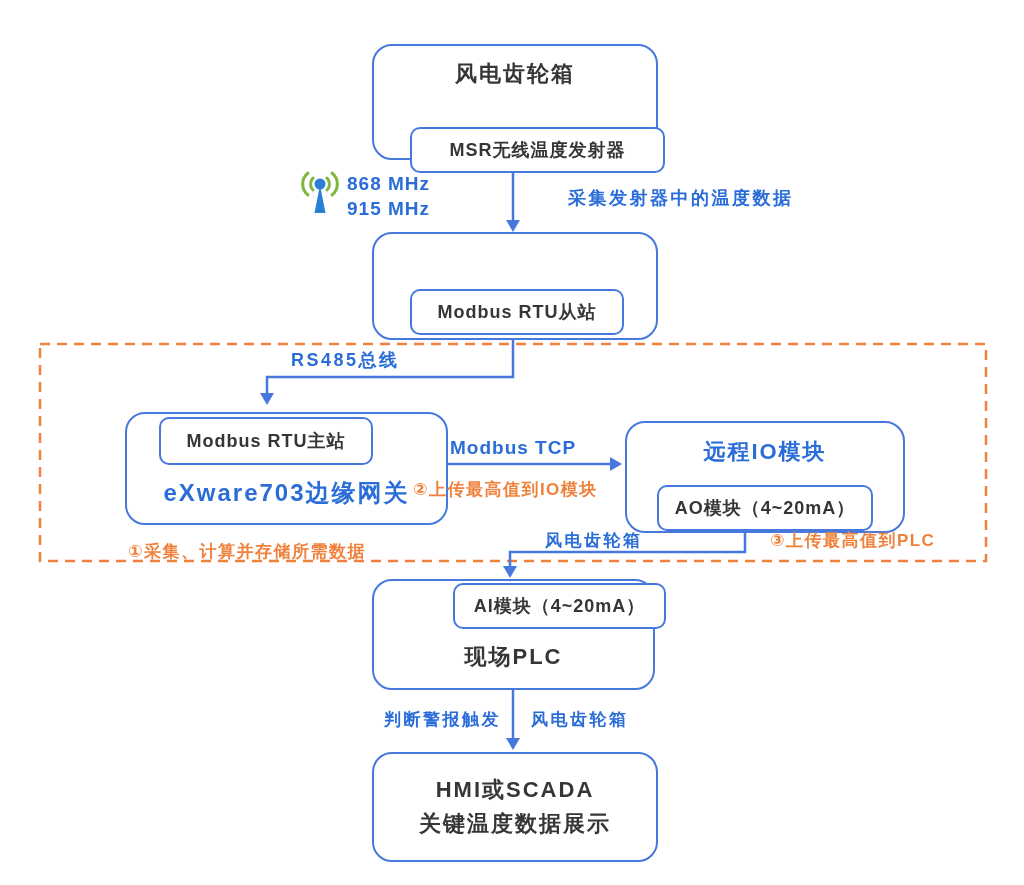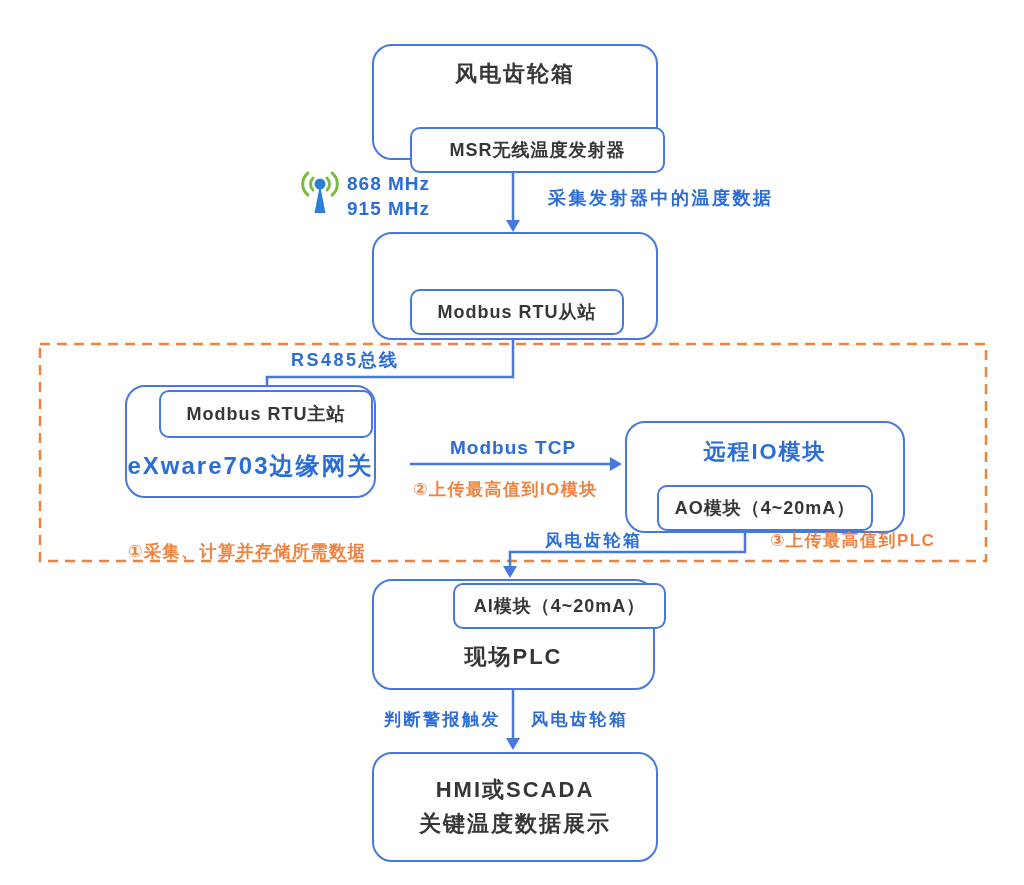--- a/index.html
+++ b/index.html
@@ -73,29 +73,29 @@
     <path class="wave" d="M16 9 A 8.5 8.5 0 0 0 16 21"></path>
     <path class="wave" d="M35 4 A 14 14 0 0 1 35 26"></path>
     <path class="wave" d="M30 9 A 8.5 8.5 0 0 1 30 21"></path>
     <circle class="mast" cx="23" cy="15" r="5.5"></circle>
     <polygon class="mast" points="23,16 17.5,44 28.5,44"></polygon>
   </svg>
   <div class="lbl blue latin freq" style="left:347px;top:172px;">
     <div>868 MHz</div>
     <div>915 MHz</div>
   </div>
-  <div class="lbl blue" style="left:548px;top:186px;text-align:right;">采集发射器中的温度数据</div>
+  <div class="lbl blue" style="left:568px;top:186px;text-align:right;">采集发射器中的温度数据</div>
 
   <div class="node" style="left:372px;top:232px;width:286px;height:108px;">
     <div class="chip" style="left:36px;top:55px;width:214px;height:46px;">Modbus RTU从站</div>
   </div>
 
   <div class="lbl blue" style="left:291px;top:348px;">RS485总线</div>
 
-  <div class="node" style="left:125px;top:385px;width:251px;height:113px;">
+  <div class="node" style="left:125px;top:412px;width:323px;height:113px;">
     <div class="chip" style="left:32px;top:3px;width:214px;height:48px;">Modbus RTU主站</div>
     <div class="node-title blue" style="bottom:14px;font-size:24px;">eXware703边缘网关</div>
   </div>
   <div class="lbl orange" style="left:128px;top:528px;margin-top:12px;">①采集、计算并存储所需数据</div>
 
   <div class="lbl blue latin" style="left:450px;top:437px;">Modbus TCP</div>
   <div class="lbl orange" style="left:413px;top:478px;">②上传最高值到IO模块</div>
 
   <div class="node" style="left:625px;top:421px;width:280px;height:112px;">
     <div class="node-title blue" style="top:14px;">远程IO模块</div>

